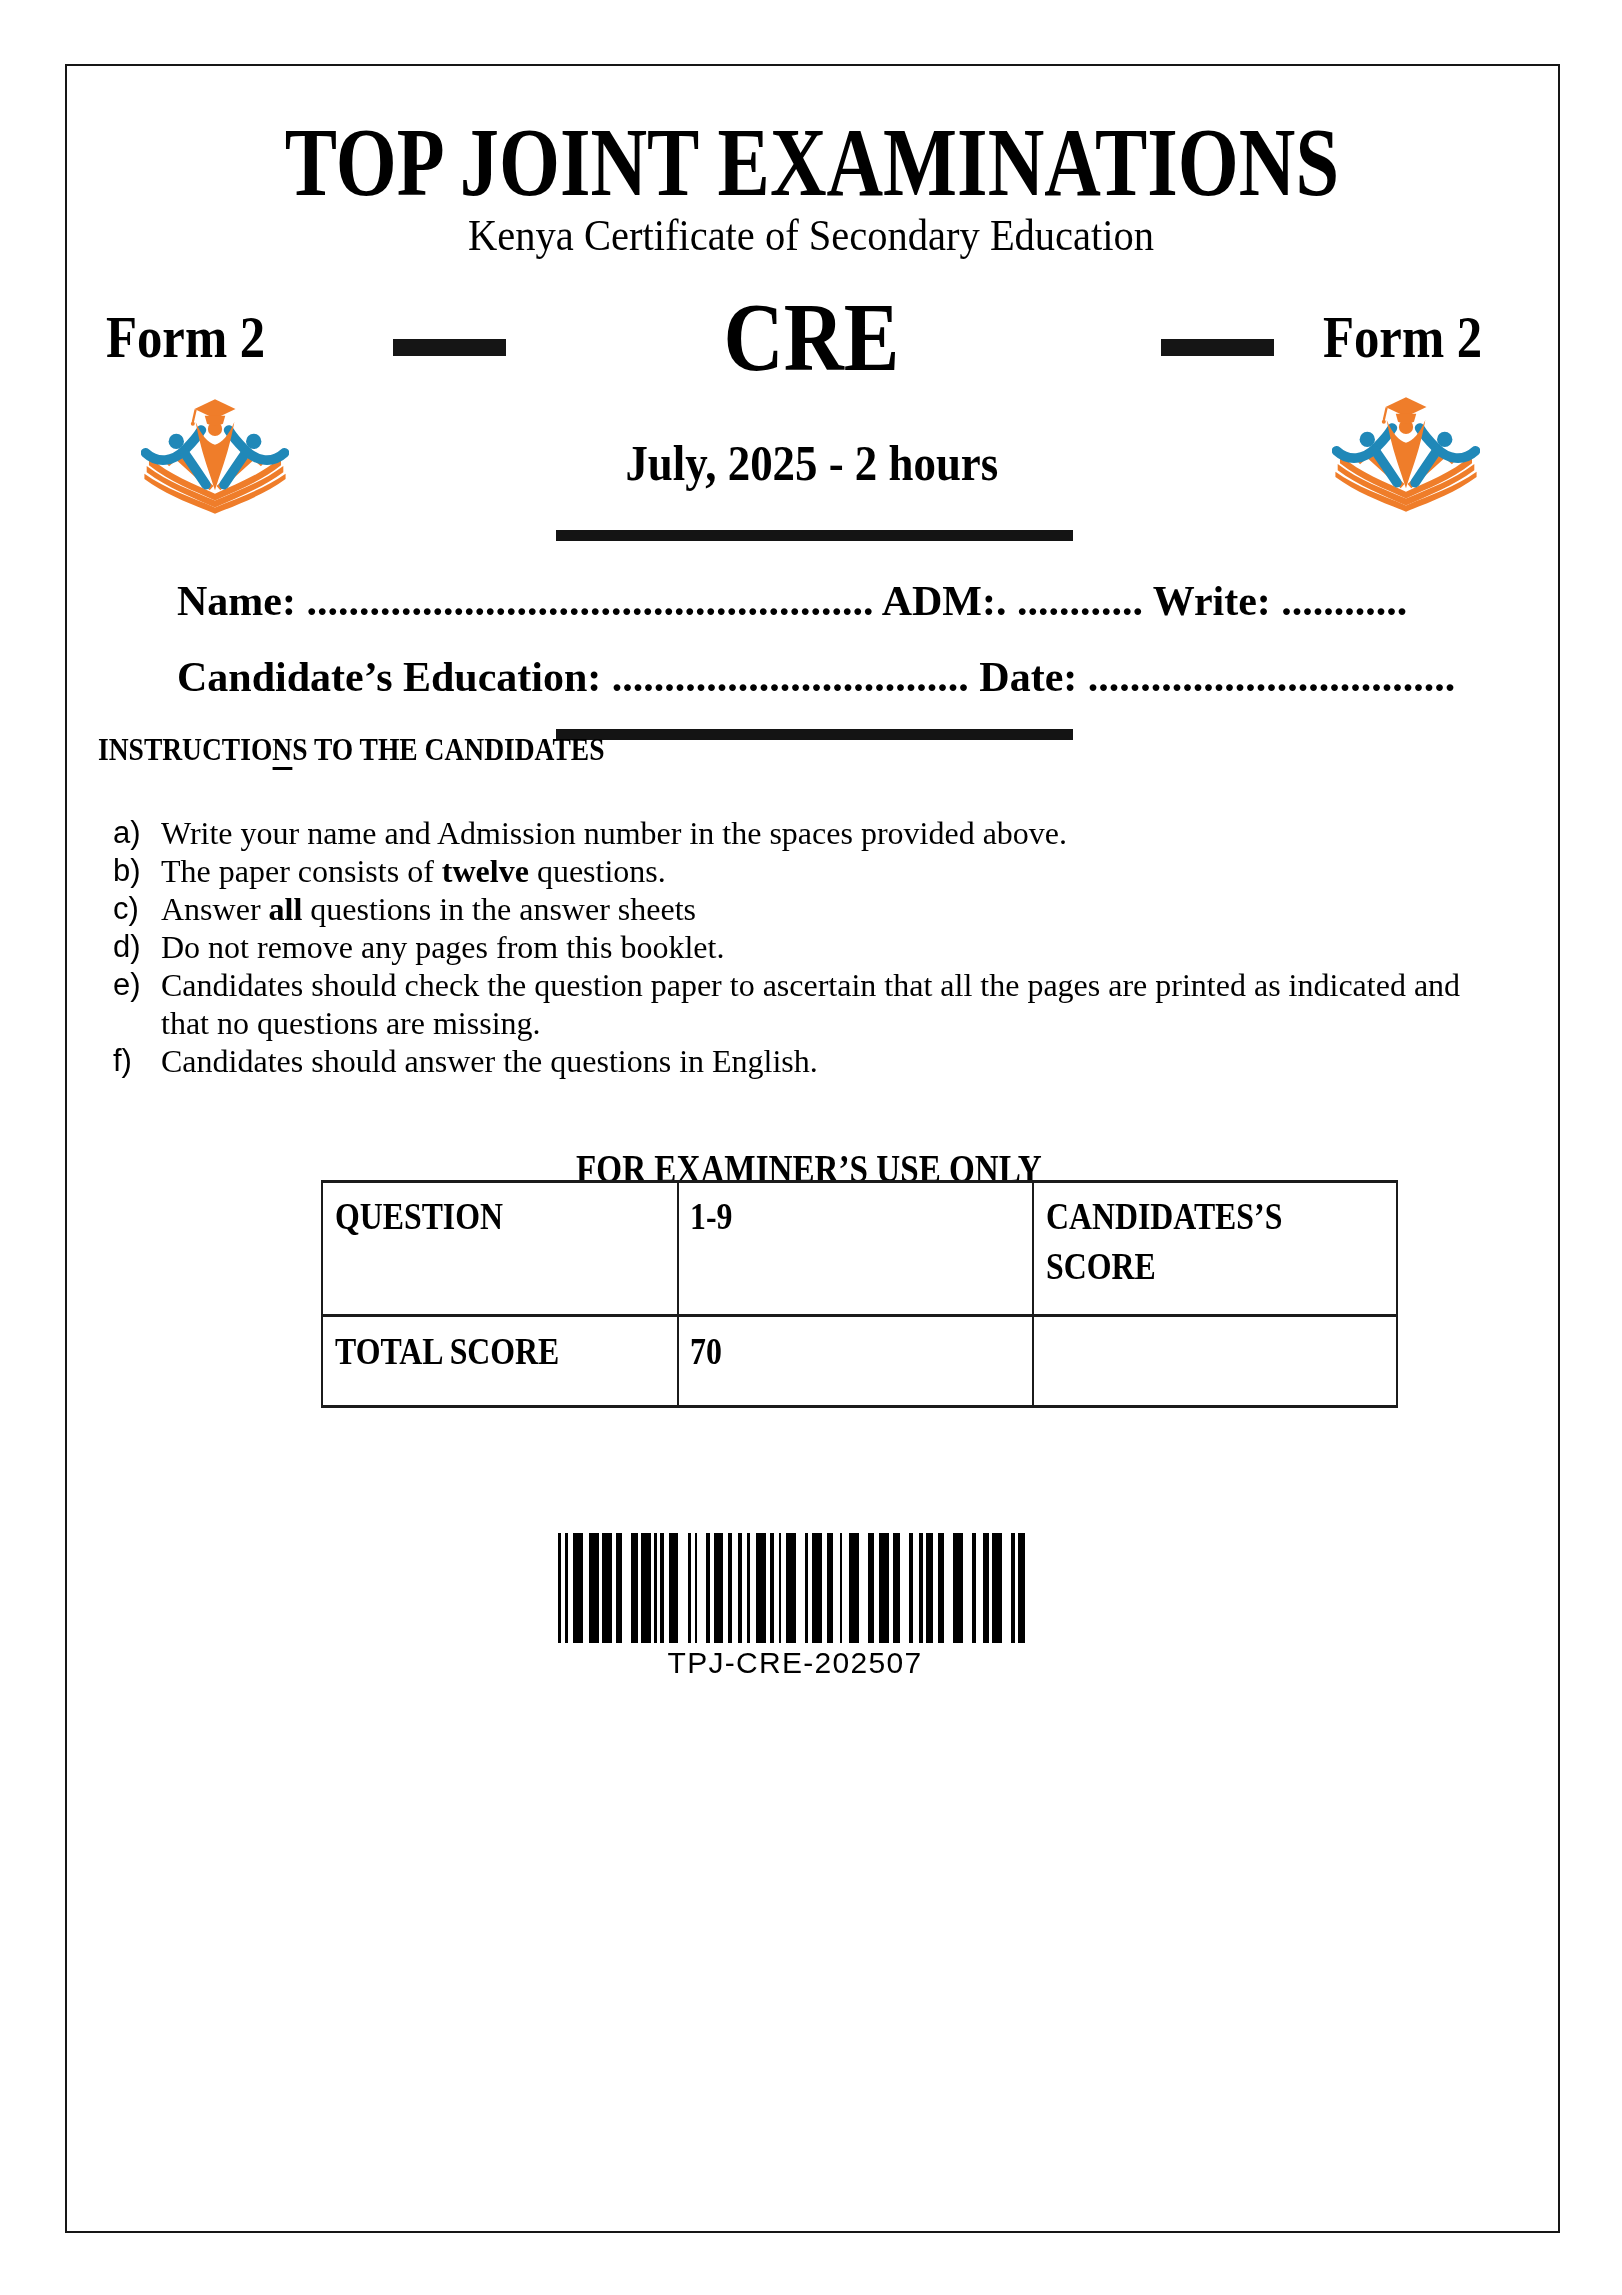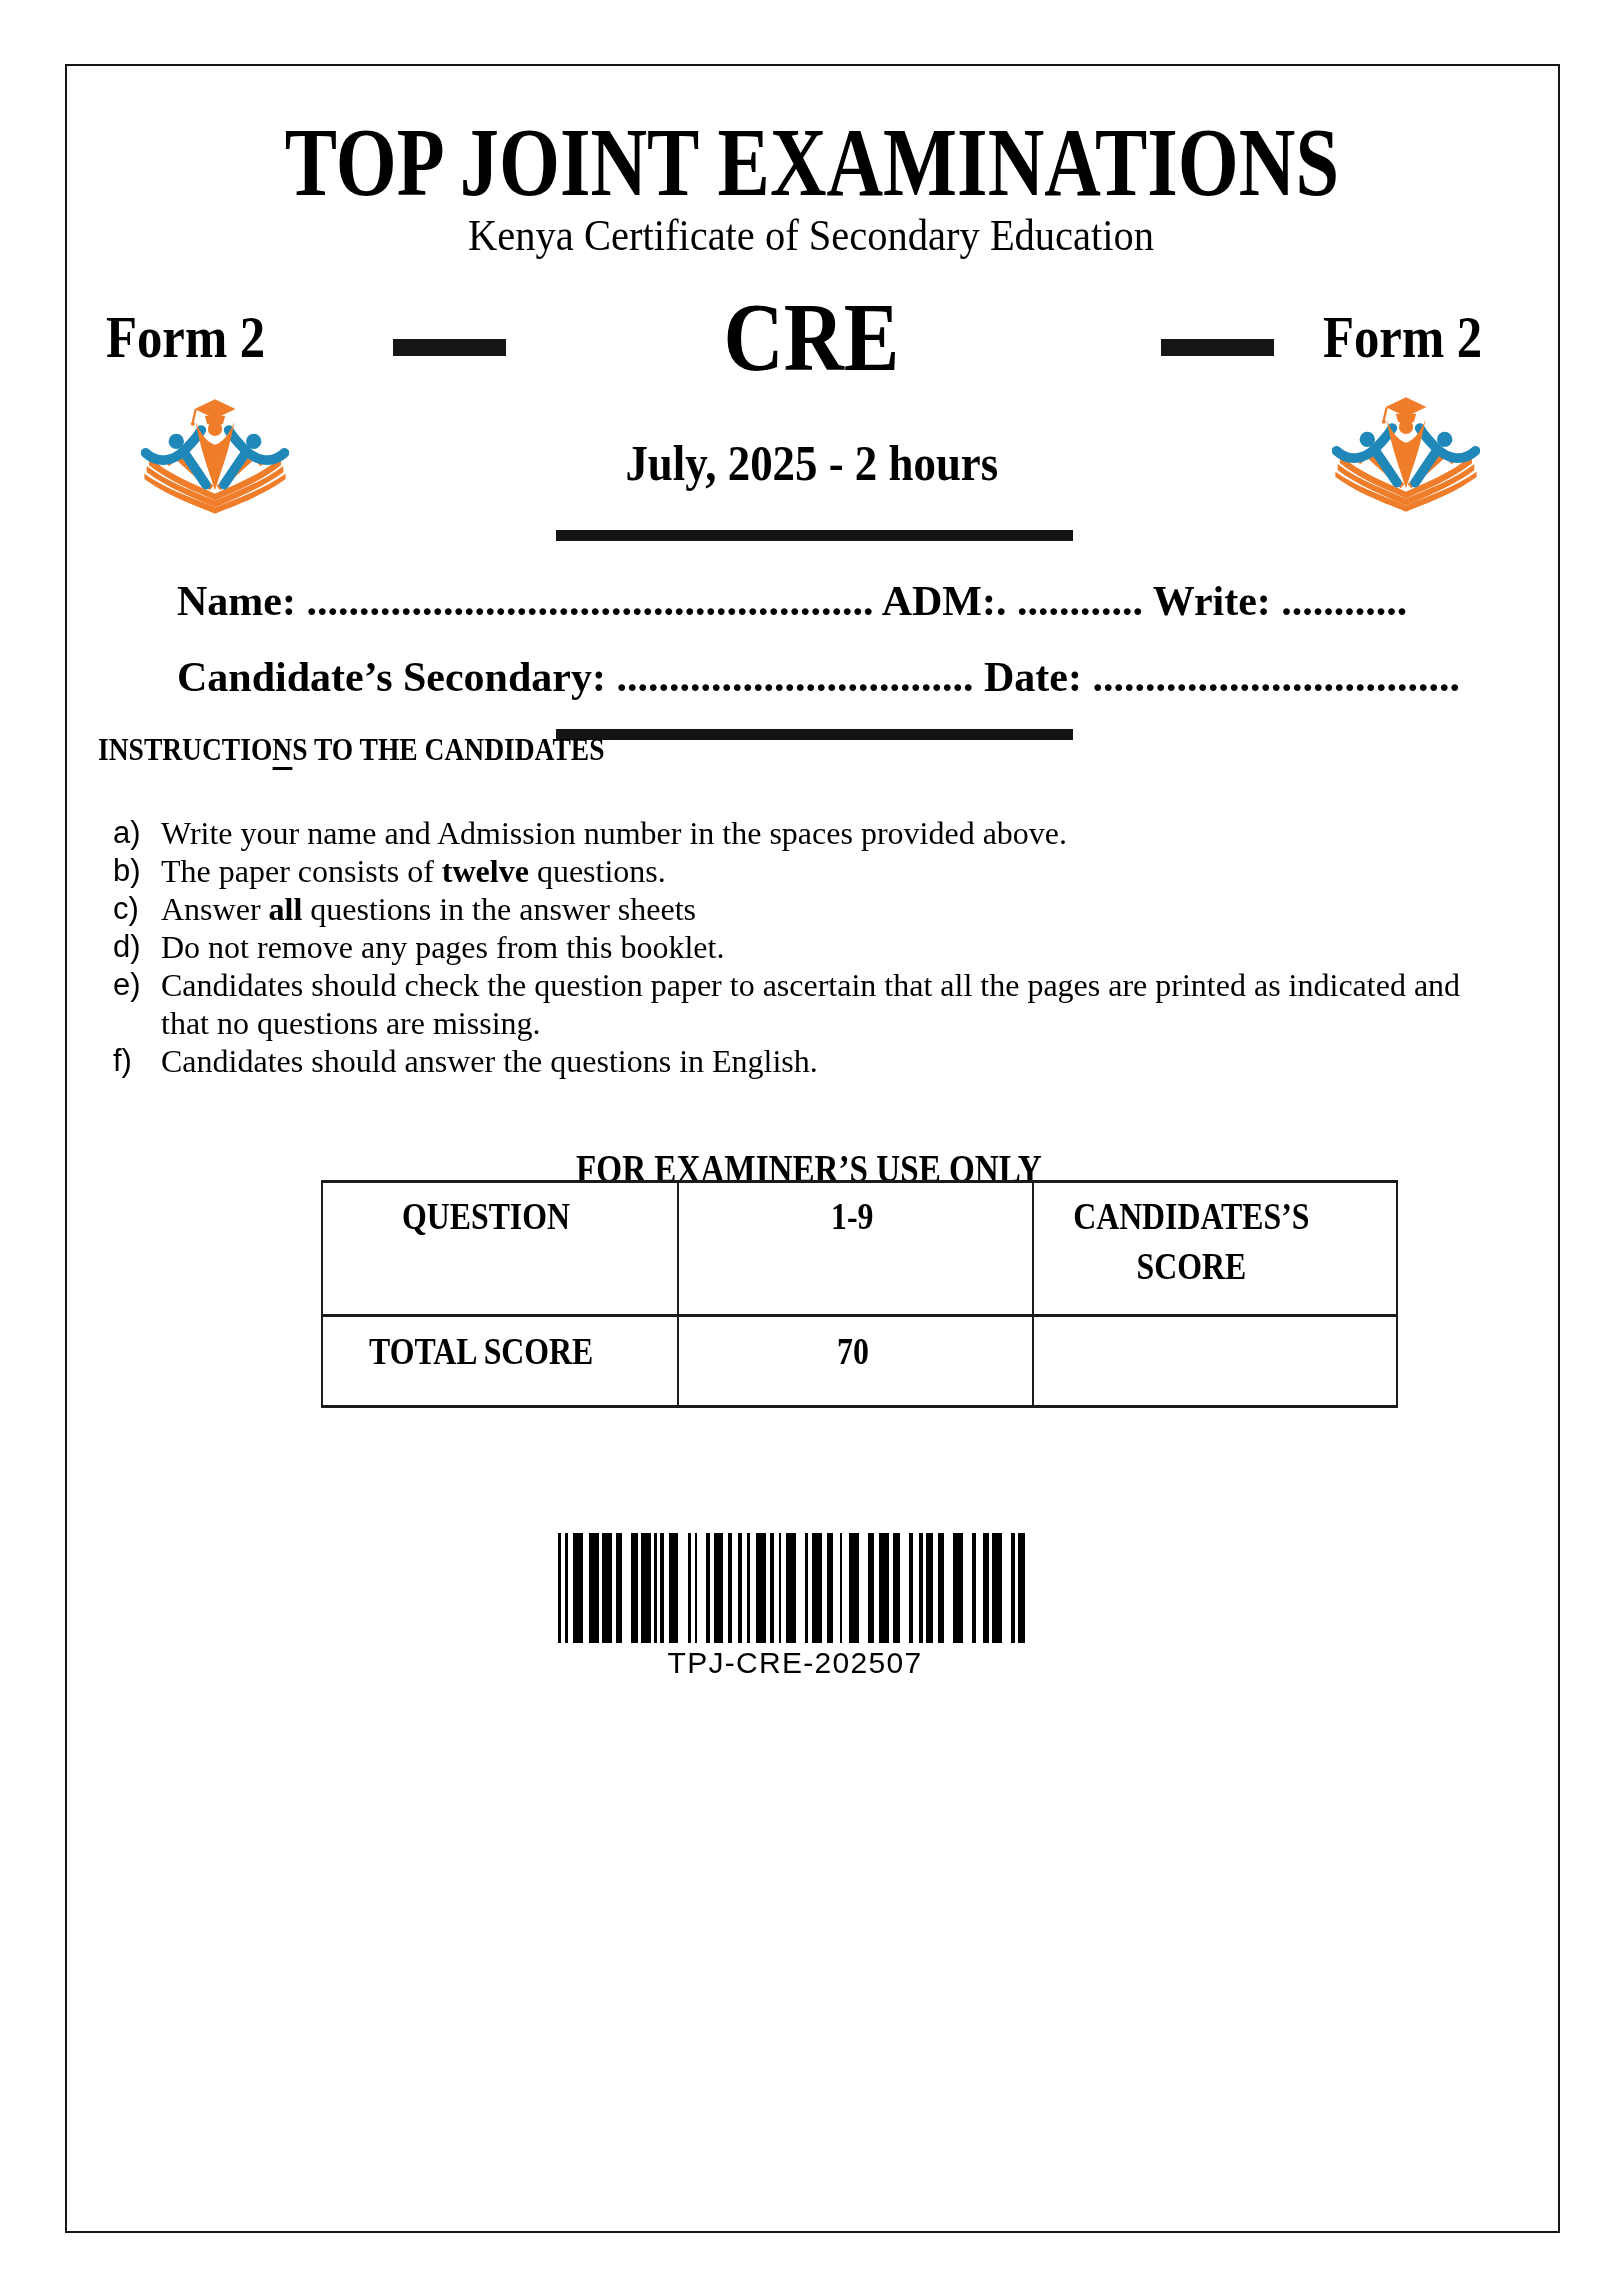--- a/index.html
+++ b/index.html
@@ -47,21 +47,21 @@
 
   .inst-list{left:113px;top:814px;width:1394px;}
   .inst-row{display:flex;align-items:flex-start;}
   .inst-marker{flex:0 0 48px;font-size:31px;line-height:38px;}
   .inst-text{font-size:32px;line-height:38px;max-width:1341px;}
 
   .exam-heading{left:309px;top:1149px;width:999px;text-align:center;font-size:39px;font-weight:bold;line-height:1;}
   .exam-heading .sqz{transform:scaleX(0.85);}
 
   .exam-table{left:321px;top:1180px;}
-  table{border-collapse:collapse;width:999px;table-layout:fixed;text-align:center;}
+  table{border-collapse:collapse;width:999px;table-layout:fixed;}
   td{border:2px solid #1b1b1b;vertical-align:top;padding:9.2px 11.8px;
      font-size:37px;font-weight:bold;line-height:1.35;}
   tr.r1 td{height:113px;border-top:3.3px solid #1b1b1b;border-bottom:3.3px solid #1b1b1b;}
   tr.r2 td{height:69px;border-bottom:3.3px solid #1b1b1b;}
   td.c1{width:330px;} td.c2{width:330px;} td.c3{width:338px;}
 
   .barcode{left:558px;top:1533px;width:474px;height:110px;display:flex;align-items:stretch;}
   .barcode-label{left:558px;top:1648px;width:474px;text-align:center;
                  font-size:30px;letter-spacing:1.3px;line-height:1;}
 </style>
@@ -158,21 +158,21 @@
 
 <div class="abs fill-line name-line serif">
   <span>Name:</span>
   <span>......................................................</span>
   <span>ADM:.</span>
   <span>............</span>
   <span>Write:</span>
   <span>............</span>
 </div>
 <div class="abs fill-line sig-line serif">
-  <span>Candidate’s Secondary:</span>
+  <span>Candidate’s Education:</span>
   <span>..................................</span>
   <span>Date:</span>
   <span>...................................</span>
 </div>
 
 <div class="abs rule rule2"></div>
 
 <div class="abs inst-heading serif">
   <span class="sqzL"><span>INSTRUCTIO</span><span class="uline">N</span><span>S TO THE CANDIDATES</span></span>
 </div>

